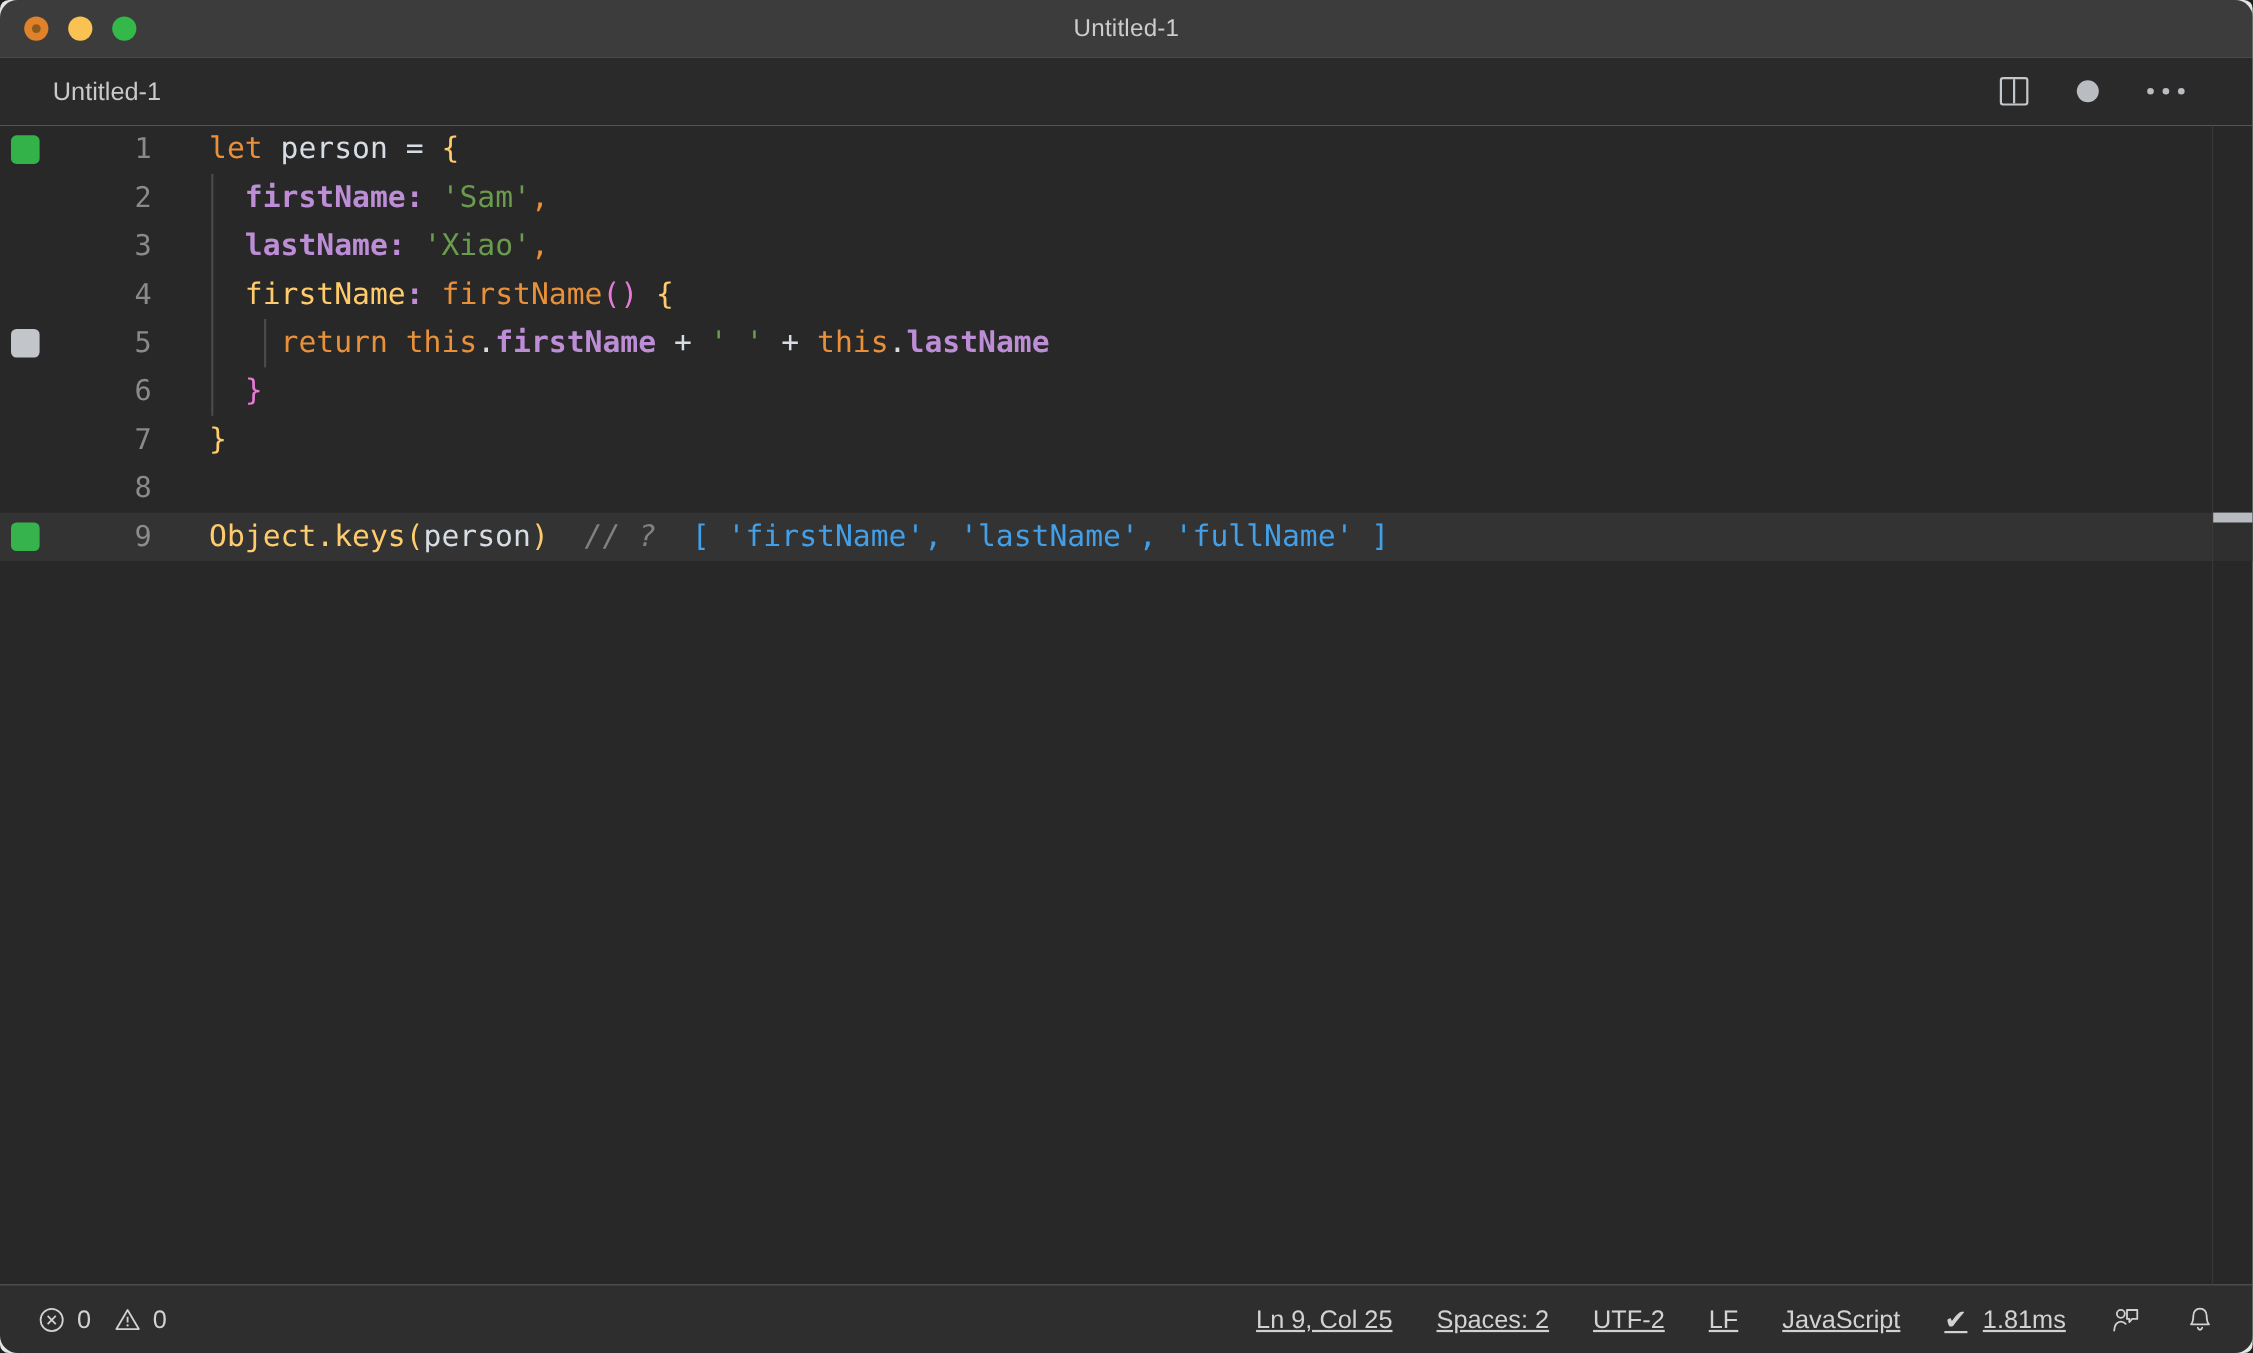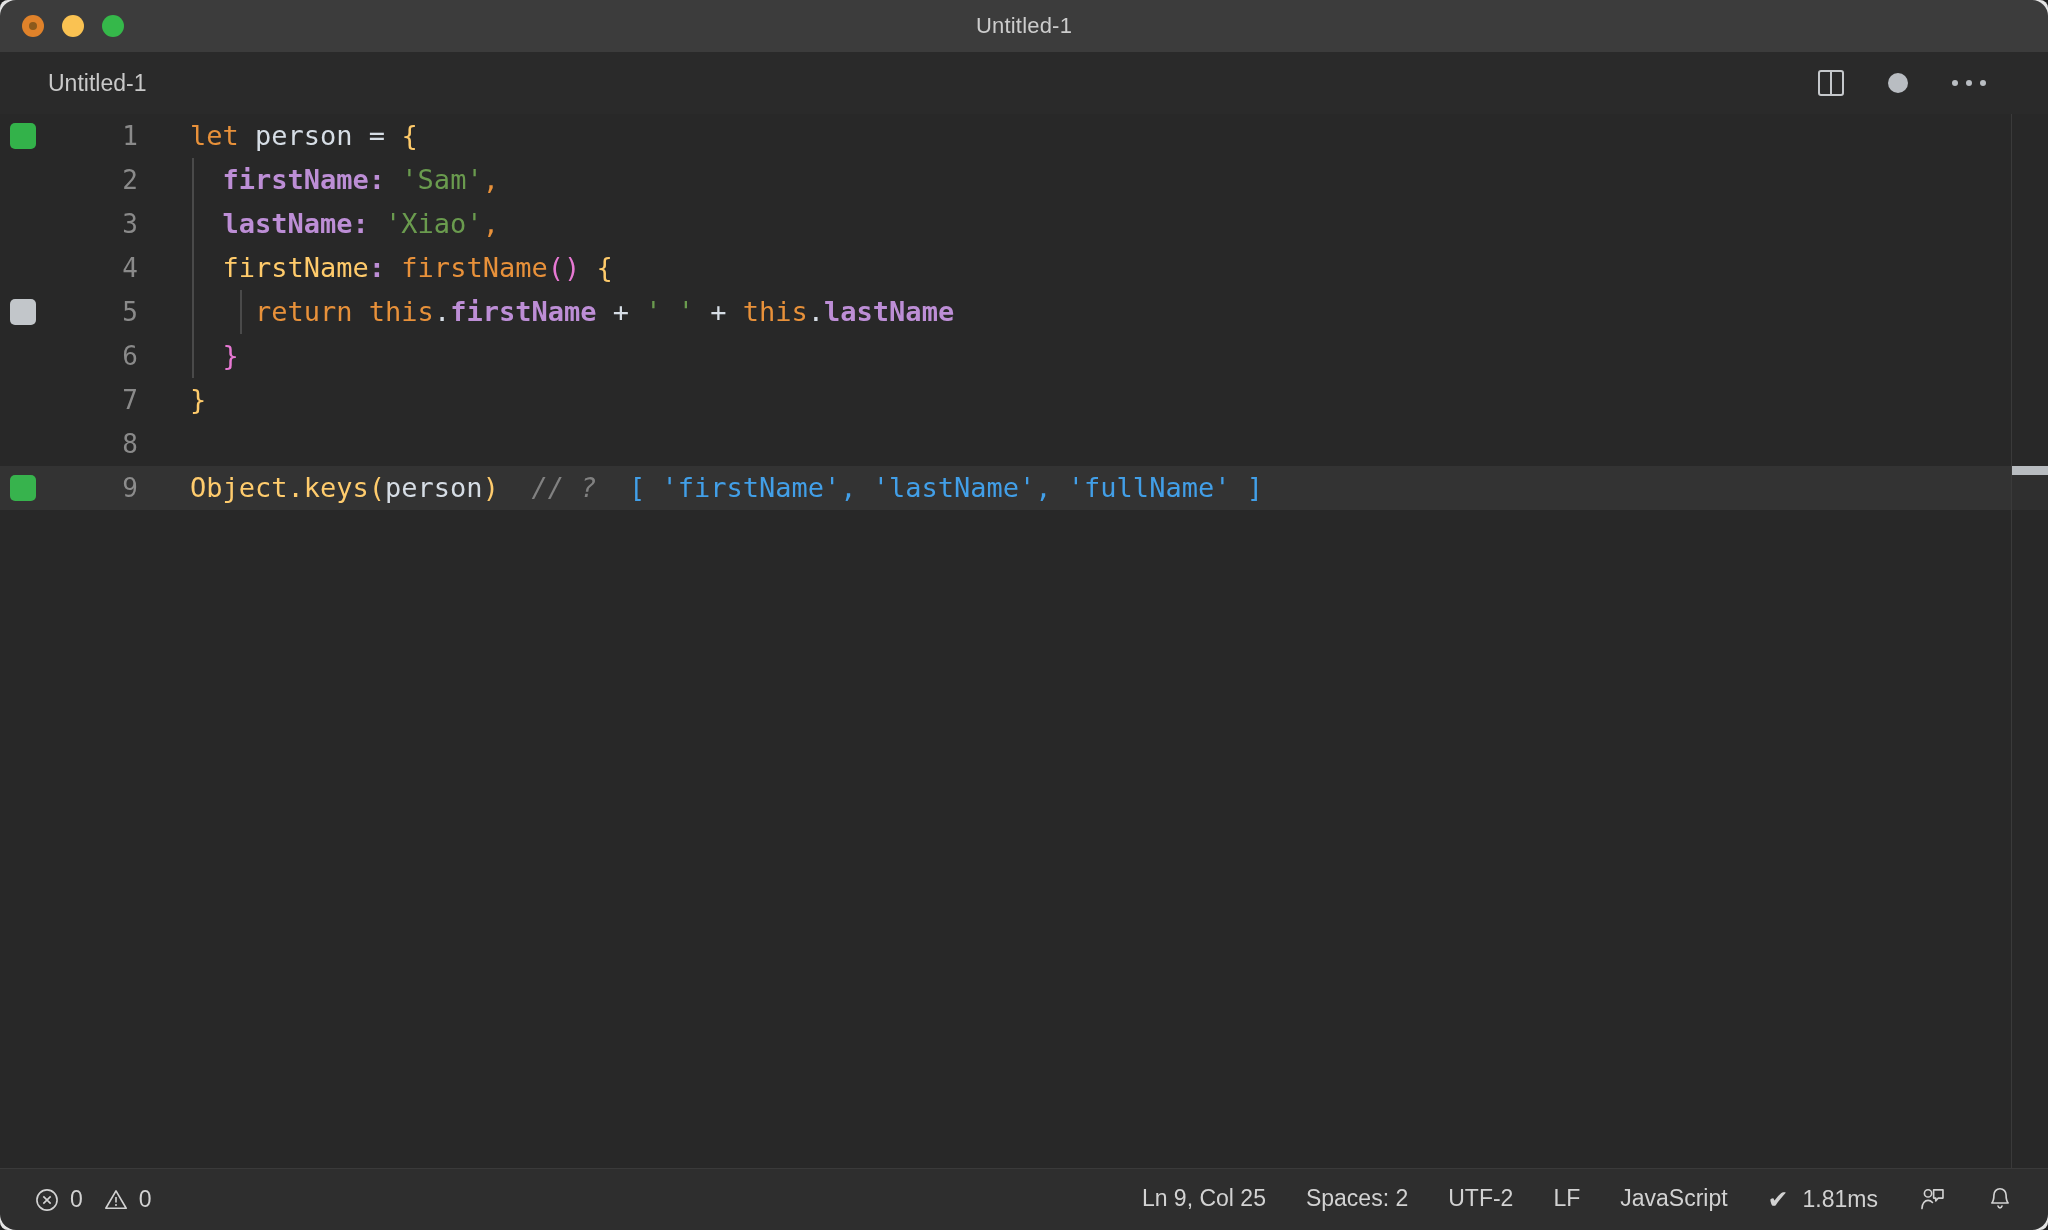--- a/index.html
+++ b/index.html
@@ -131,21 +131,21 @@
   .statusbar {
     height:62px; flex:0 0 62px;
     background:#2e2e2e;
     border-top:1px solid #3a3a3a;
     display:flex; align-items:center;
     color:#d2d2d2; font-size:23px;
     border-bottom-left-radius:16px; border-bottom-right-radius:16px;
   }
   .sb-left { display:flex; align-items:center; gap:14px; padding-left:34px; }
   .sb-spacer { flex:1; }
-  .sb-right { display:flex; align-items:flex-start; gap:40px; padding-right:34px; }
+  .sb-right { display:flex; align-items:center; gap:40px; padding-right:34px;text-decoration:underline; }
   .sb-item { display:flex; align-items:center; gap:10px; }
   svg.ic { display:block; }
 
   .perf-check { color:#d2d2d2; font-size:25px; margin-right:4px; }
 </style>
 </head>
 <body>
 
 <div class="window">
 

